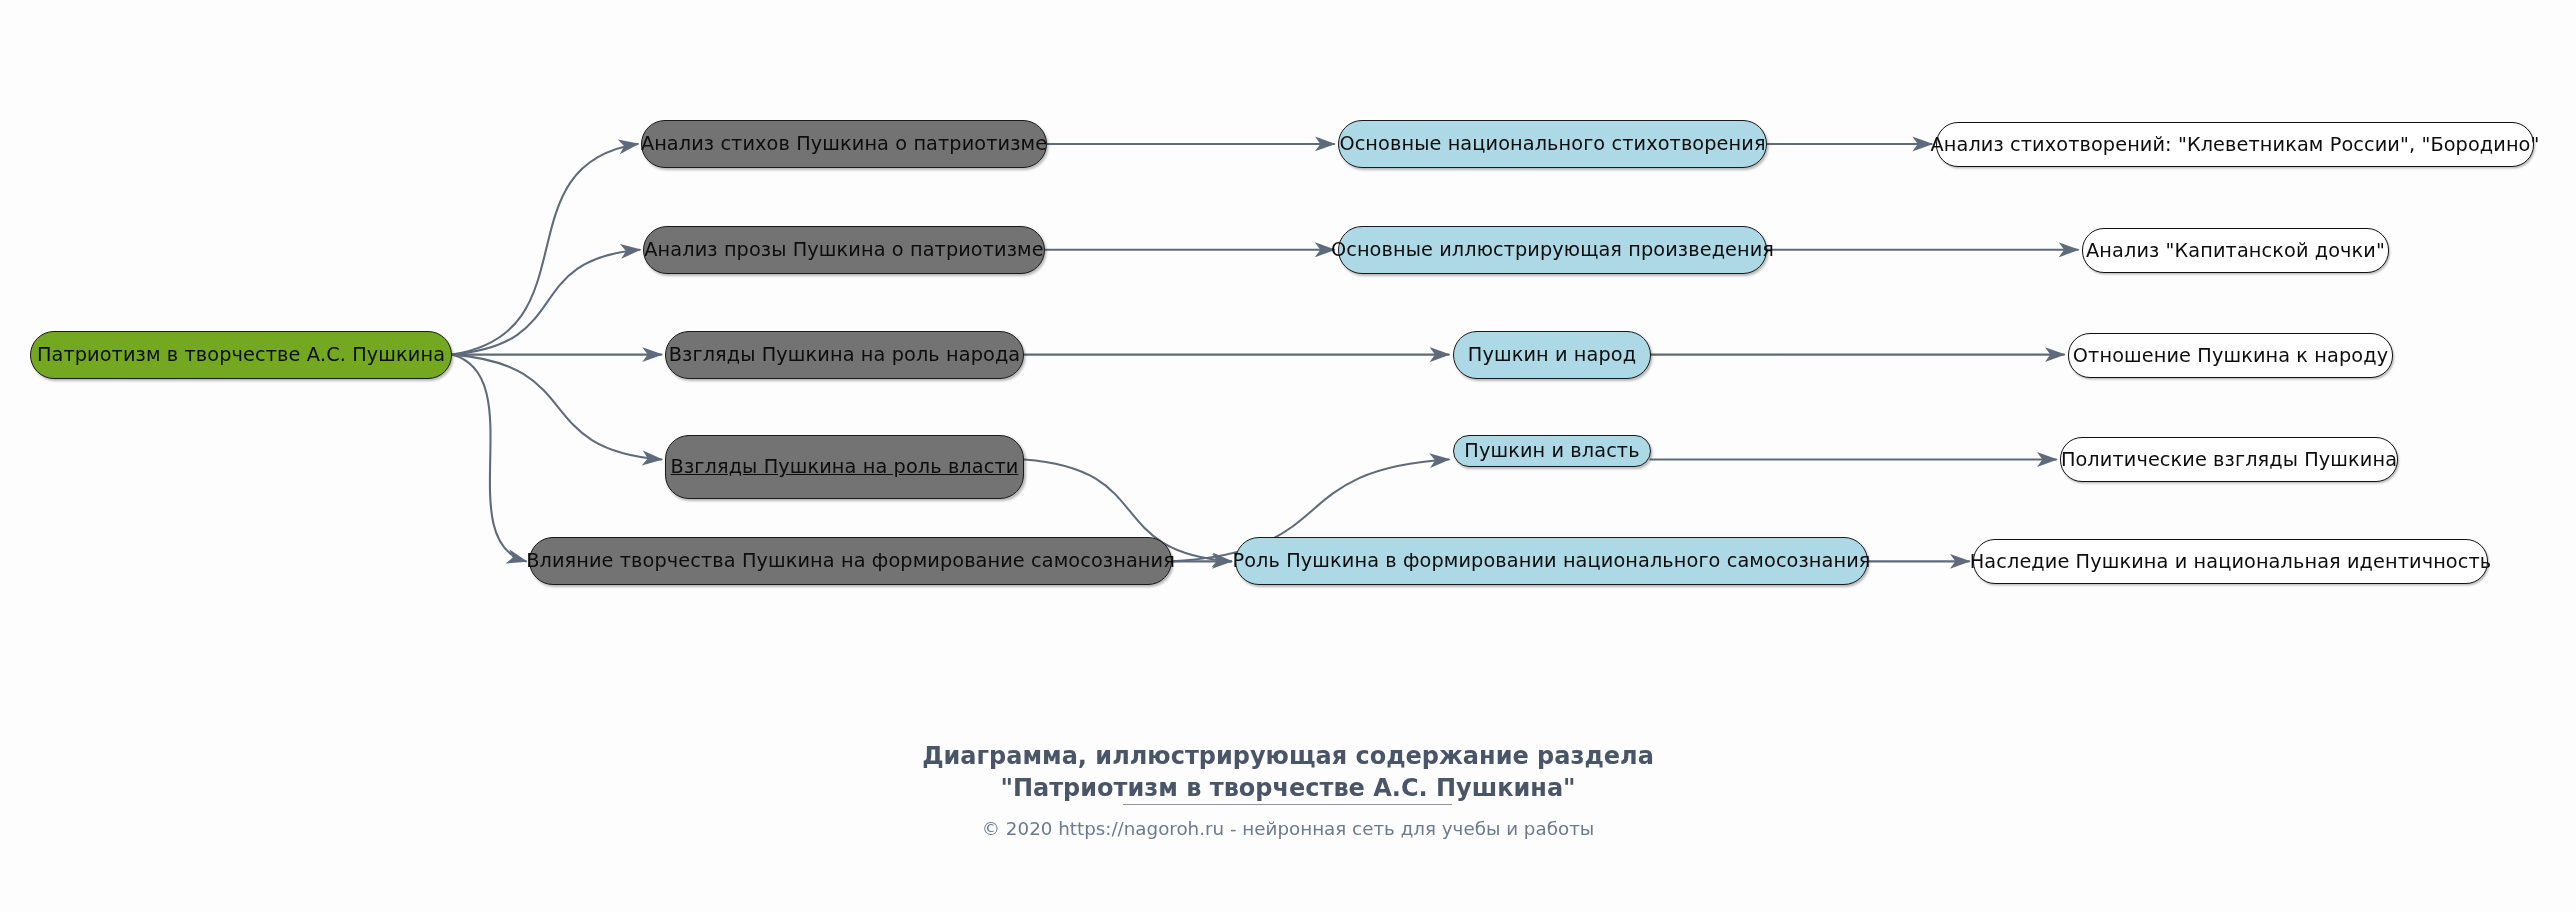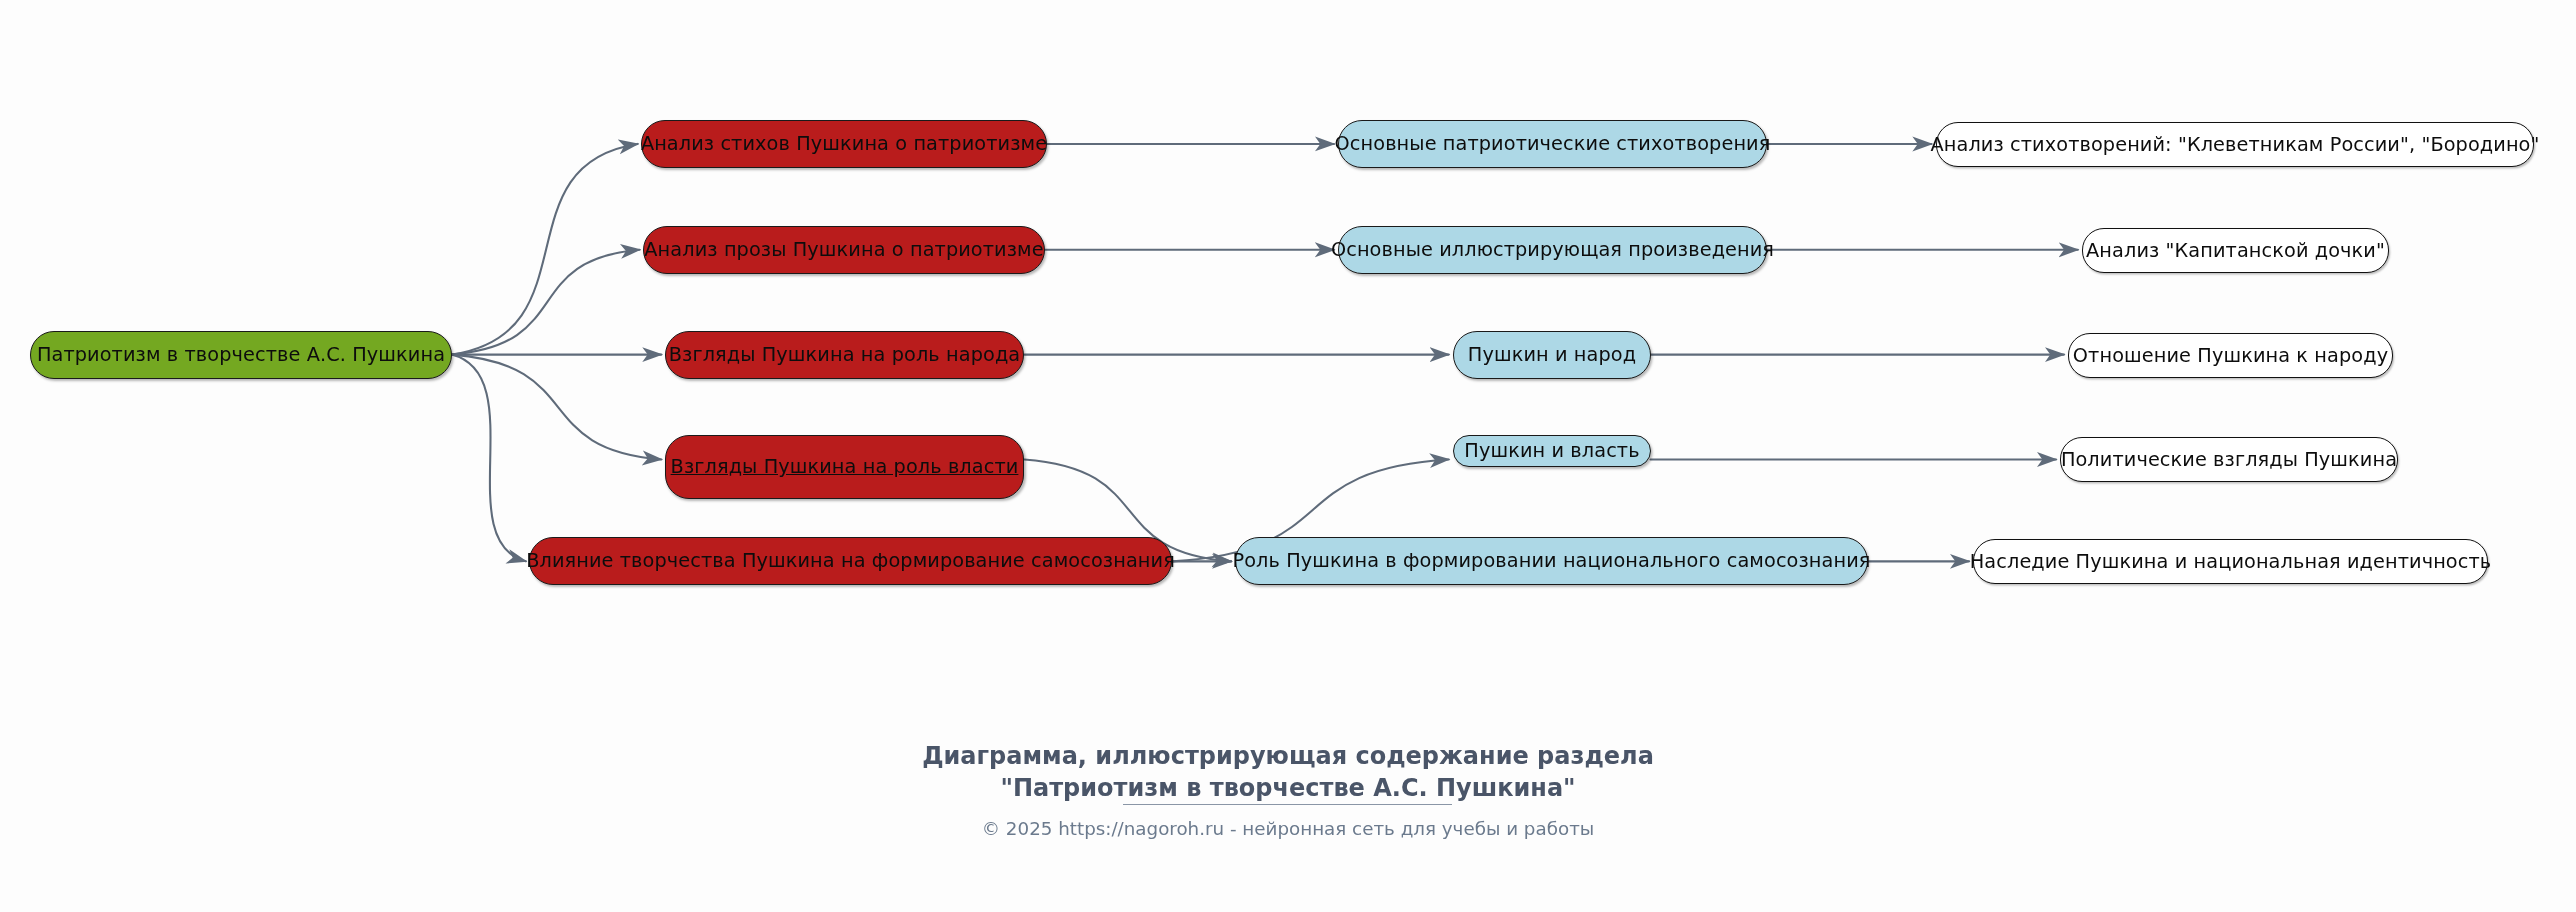--- a/index.html
+++ b/index.html
@@ -18,21 +18,21 @@
     border-radius:26px;
     color:#0d0d0d;
     font-size:19.3px;
     line-height:1;
     white-space:nowrap;
     letter-spacing:0.1px;
     box-shadow:1.5px 2px 2.5px rgba(0,0,0,.28);
   }
   .node .lbl{pointer-events:none;}
   .lvl-root{background:#74a821;}
-  .lvl-2{background:#b91c1c;}
+  .lvl-2{background:#737373;}
   .lvl-3{background:#add8e6;}
   .lvl-4{background:#ffffff;border-color:#111;box-shadow:1.2px 1.6px 2px rgba(0,0,0,.25);}
   .footer{
     position:absolute;left:0;width:2576px;text-align:center;
     color:#4a5568;
   }
   #footer-title{
     top:740px;font-size:24px;font-weight:bold;line-height:1.35;
   }
   #footer-rule{
@@ -85,21 +85,21 @@
       <div class="node lvl-2" style="left: 665px; top: 331px; width: 359px; height: 48px; border-radius: 24px;">
         <span class="lbl">Взгляды Пушкина на роль народа</span>
       </div>
       <div class="node lvl-2" style="left: 665px; top: 435px; width: 359px; height: 64px; border-radius: 24px; text-decoration: underline;">
         <span class="lbl">Взгляды Пушкина на роль власти</span>
       </div>
       <div class="node lvl-2" style="left: 529px; top: 537px; width: 643px; height: 48px; border-radius: 24px;">
         <span class="lbl">Влияние творчества Пушкина на формирование самосознания</span>
       </div>
       <div class="node lvl-3" style="left: 1338px; top: 120px; width: 429px; height: 48px; border-radius: 24px;">
-        <span class="lbl">Основные патриотические стихотворения</span>
+        <span class="lbl">Основные национального стихотворения</span>
       </div>
       <div class="node lvl-3" style="left: 1338px; top: 226px; width: 429px; height: 48px; border-radius: 24px;">
         <span class="lbl">Основные иллюстрирующая произведения</span>
       </div>
       <div class="node lvl-3" style="left: 1453px; top: 331px; width: 198px; height: 48px; border-radius: 24px;">
         <span class="lbl">Пушкин и народ</span>
       </div>
       <div class="node lvl-3" style="left: 1453px; top: 435px; width: 198px; height: 32px; border-radius: 24px;">
         <span class="lbl">Пушкин и власть</span>
       </div>
@@ -121,15 +121,15 @@
       <div class="node lvl-4" style="left: 1973px; top: 539px; width: 515px; height: 45px; border-radius: 22px;">
         <span class="lbl">Наследие Пушкина и национальная идентичность</span>
       </div>
     </div>
 
   <div class="footer" id="footer-title">
     <div>Диаграмма, иллюстрирующая содержание раздела</div>
     <div>"Патриотизм в творчестве А.С. Пушкина"</div>
   </div>
   <div class="footer" id="footer-rule"></div>
-  <div class="footer" id="footer-credit">© 2025 https://nagoroh.ru - нейронная сеть для учебы и работы</div>
+  <div class="footer" id="footer-credit">© 2020 https://nagoroh.ru - нейронная сеть для учебы и работы</div>
 </div>
 
 
 </body></html>

